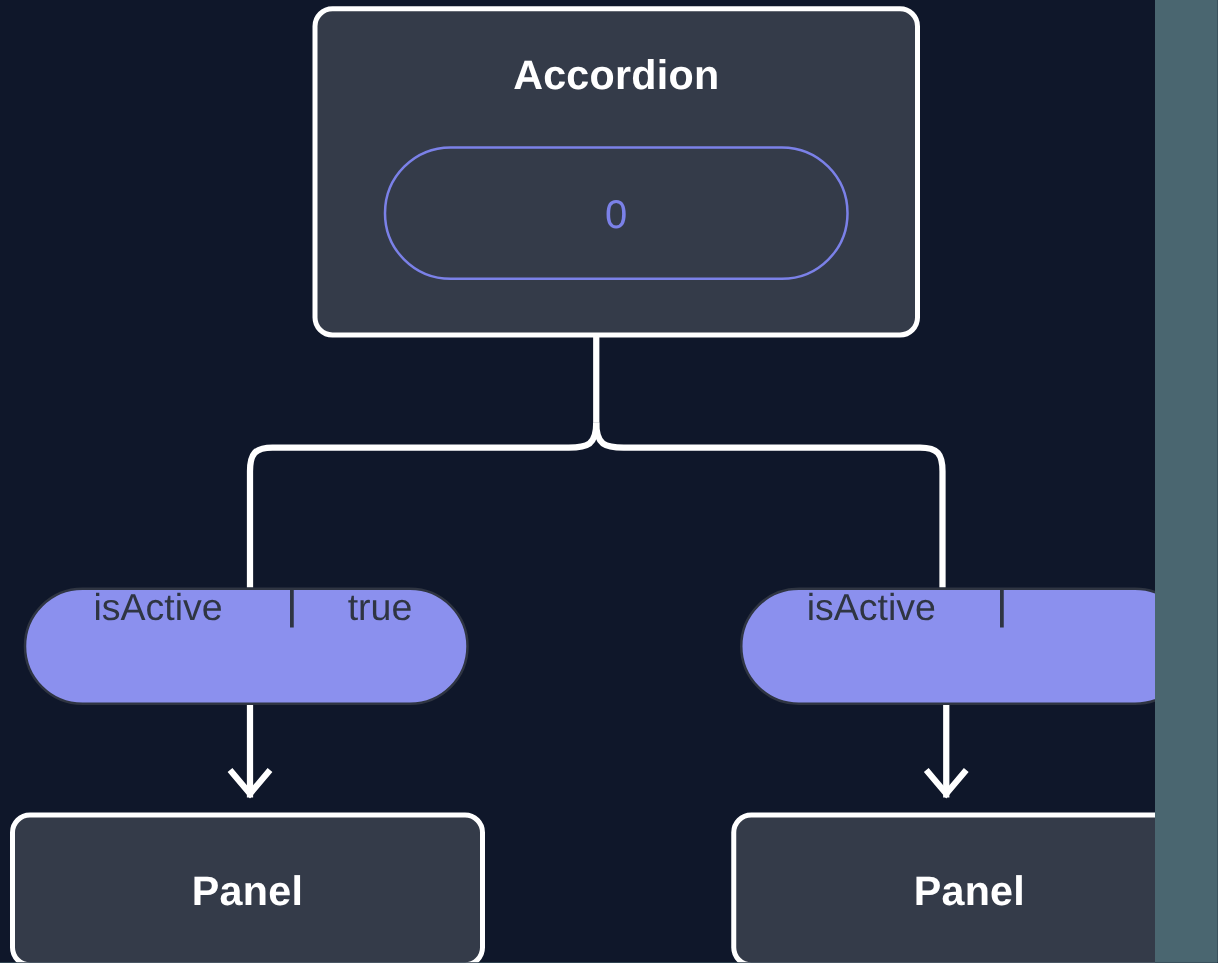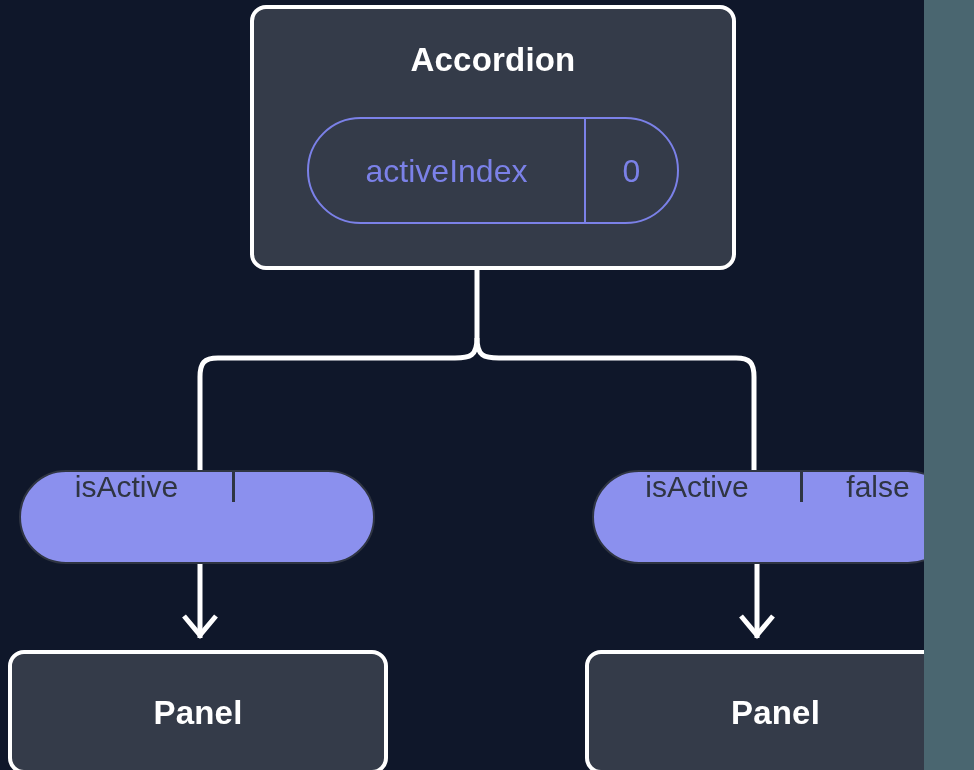--- a/index.html
+++ b/index.html
@@ -180,41 +180,38 @@
       <path d="M 757 564 L 757 638"></path>
       <path d="M 741 616 L 757 635 L 773 616"></path>
     </g>
   </svg>
 
   <div class="node-box" id="accordion-box">
     <div class="node-title">Accordion</div>
   </div>
 
   <div id="state-pill">
-    <div class="pill-key">
-      <span class="pill-text">activeIndex</span>
-    </div>
     <div class="pill-val">
       <span class="pill-text">0</span>
     </div>
   </div>
 
   <div class="prop-pill" id="pill-left">
     <div class="pill-key">
       <span class="pill-text">isActive</span>
     </div>
+    <div class="pill-val">
+      <span class="pill-text">true</span>
+    </div>
   </div>
 
   <div class="prop-pill" id="pill-right">
     <div class="pill-key">
       <span class="pill-text">isActive</span>
     </div>
-    <div class="pill-val">
-      <span class="pill-text">false</span>
-    </div>
   </div>
 
   <div class="node-box panel-box" id="panel-left">
     <div class="node-title">Panel</div>
   </div>
 
   <div class="node-box panel-box" id="panel-right">
     <div class="node-title">Panel</div>
   </div>
 

